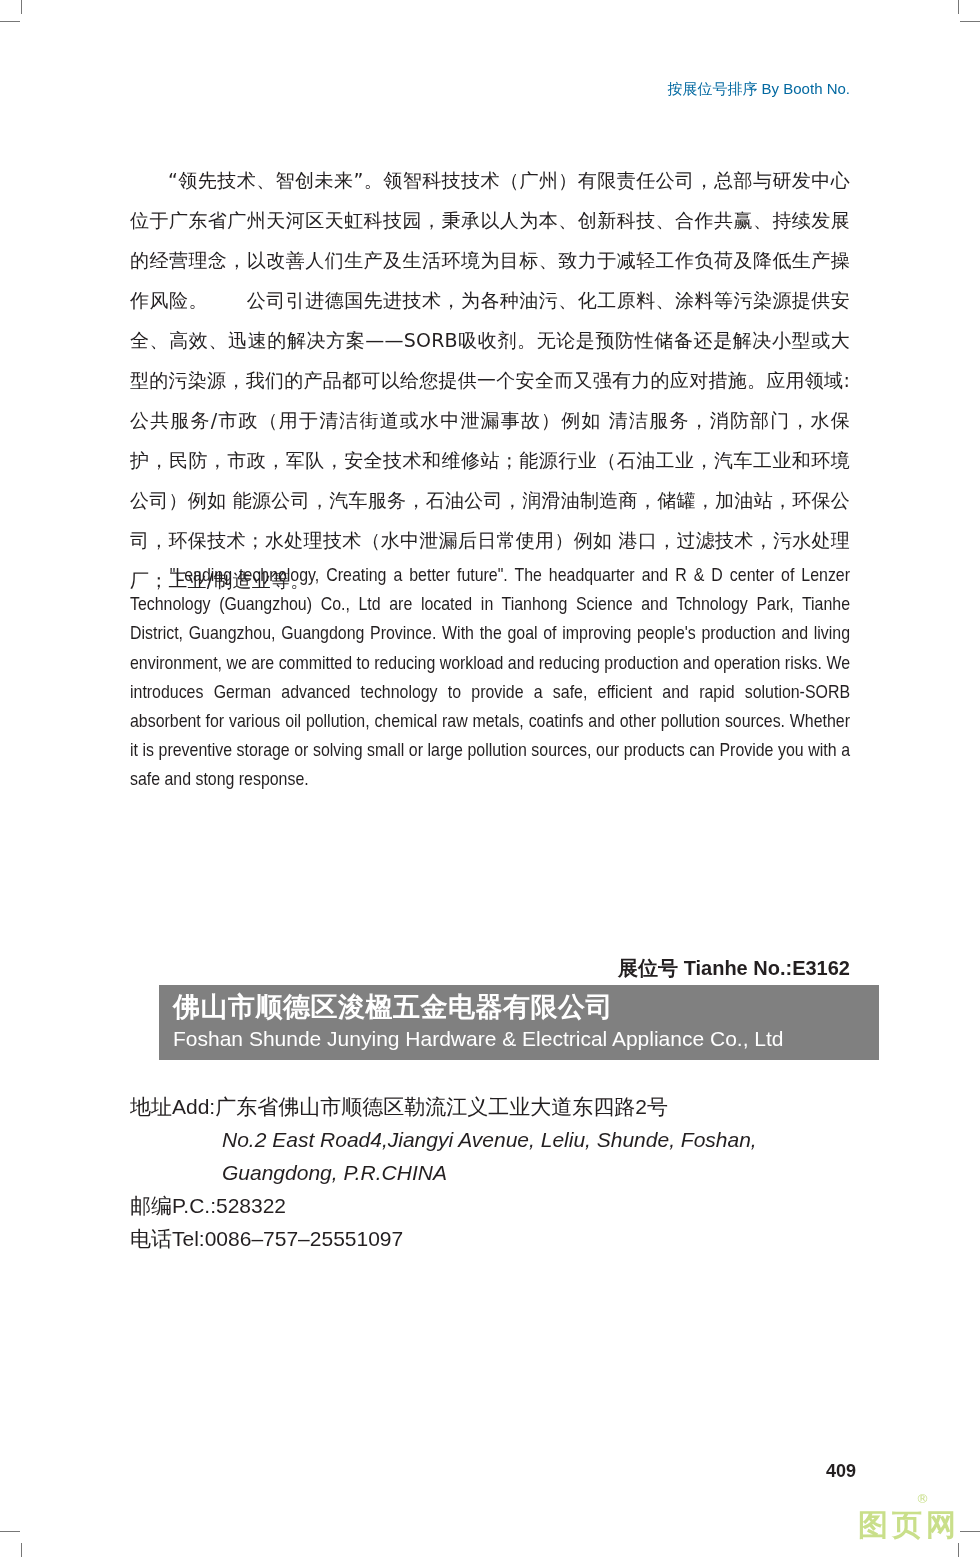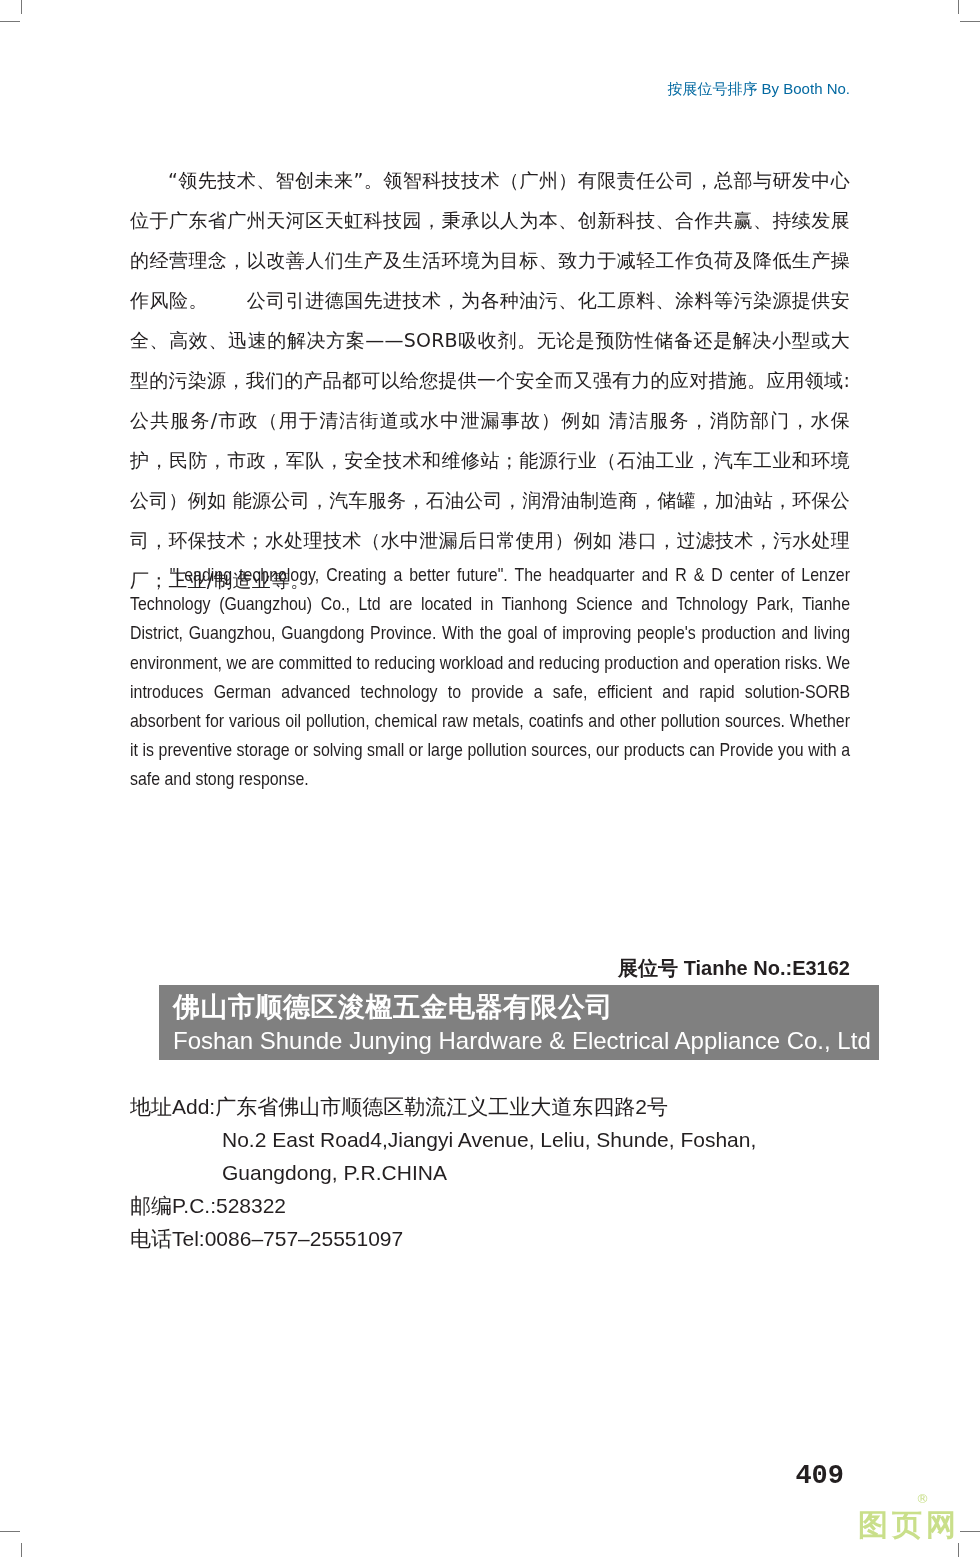--- a/index.html
+++ b/index.html
@@ -10,24 +10,24 @@
   .crop.h { height: 1px; width: 20px; }
   .running-head { position: absolute; top: 80px; right: 130px; font-size: 15px; color: #0369a1; }
   .cn-para { position: absolute; left: 130px; top: 160px; width: 720px; font-size: 19px; line-height: 40px;
              text-align: justify; text-indent: 2em; letter-spacing: 0.2px; font-family: "DejaVu Sans", sans-serif; }
   .en-para { position: absolute; left: 130px; top: 560px; width: 720px; font-size: 18.5px; line-height: 29.2px;
              text-align: justify; text-indent: 2.5em; font-family: "Liberation Sans", sans-serif;
              transform-origin: left top; }
   .booth { position: absolute; top: 955px; right: 130px; font-size: 20px; font-weight: bold; }
   .banner { position: absolute; left: 130px; top: 985px; width: 720px; height: 75px; background: #808080; color: #fff; margin-left: 29px; }
   .banner .cn-name { position: absolute; left: 14px; top: 4px; font-size: 27px; font-weight: bold; letter-spacing: 0.5px; font-family: "DejaVu Sans", sans-serif; }
-  .banner .en-name { position: absolute; left: 14px; top: 42px; font-size: 24px; white-space: nowrap; }
+  .banner .en-name { position: absolute; left: 14px; top: 42px; font-size: 21px; white-space: nowrap; }
   .contact { position: absolute; left: 130px; top: 1090px; font-size: 21px; line-height: 33px; white-space: nowrap; }
-  .contact .indent { padding-left: 92px; }
-  .page-num { position: absolute; top: 1461px; right: 136px; font-size: 27px; font-weight: bold; font-family: Liberation Mono, monospace; }
+  .contact .indent { padding-left: 92px; font-style: italic; }
+  .page-num { position: absolute; top: 1461px; right: 124px; font-size: 18px; font-weight: bold; }
   .watermark { position: absolute; left: 858px; top: 1505px; font-size: 30px; font-weight: bold; color: #c9df8a;
                letter-spacing: 4px; font-family: "DejaVu Sans", sans-serif; }
   .watermark .reg { position: absolute; left: 58px; top: -14px; font-size: 13px; color: #c9df8a; font-weight: normal; }
 </style>
 </head>
 <body>
 
 <div class="crop v" style="left:21px; top:0;"></div>
 <div class="crop h" style="left:0; top:21px;"></div>
 <div class="crop v" style="left:958px; top:0;"></div>

